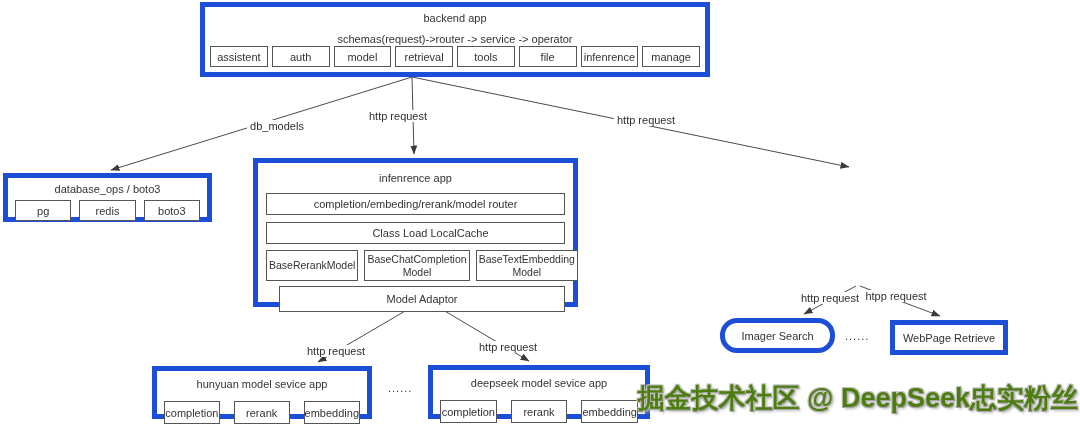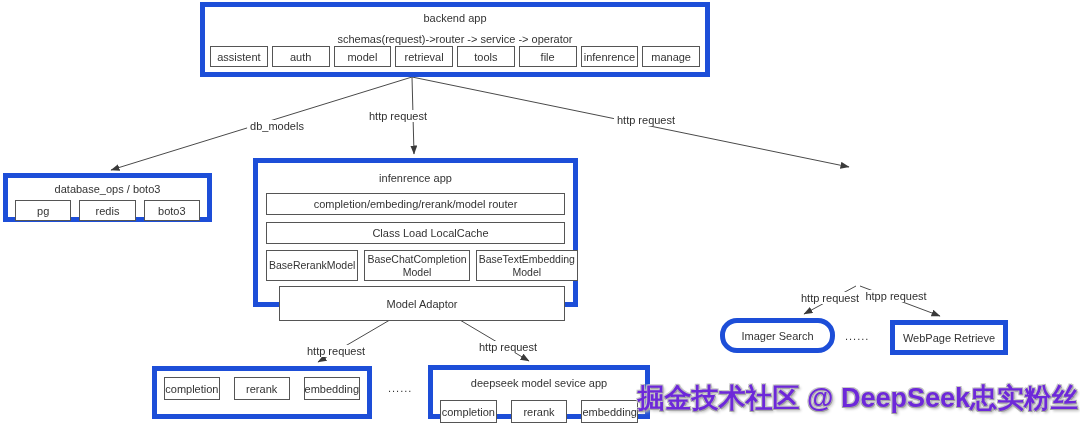--- a/index.html
+++ b/index.html
@@ -31,21 +31,21 @@
 
   
   .inference{left:253px;top:158px;width:325px;height:149px;}
   .inference .title{height:30px;}
   .inference .wide{height:22px;margin:0 8px;}
   .inference .wide + .wide{margin-top:7px;padding-left:30px;}
   .inference .models{display:flex;gap:6px;margin:6px 8px 0 8px;}
   .inference .models .cell{height:31px;font-size:10.5px;white-space:normal;line-height:1.2;padding:0 2px;}
   .inference .m-wide{flex:1.13;}
   .inference .m-mid{flex:1;}
-  .inference .adaptor{height:35px;margin:5px 8px 0 21px;}
+  .inference .adaptor{height:26px;margin:5px 8px 0 21px;}
 
   
   .plugin{left:694px;top:170px;width:326px;height:115px;}
   .plugin .title{height:30px;}
   .plugin .wide{height:22px;margin:0 9px;}
   .plugin .wide + .wide{margin-top:6px;}
 
   
   .service .title{height:22px;margin-top:2px;}
   .service .mods{display:flex;gap:14px;padding:4px 7px;margin-top:2px;}
@@ -54,21 +54,21 @@
   .deepseek{left:428px;top:365px;width:222px;height:54px;}
 
   
   .leaf{display:flex;align-items:center;justify-content:center;font-size:11px;}
   .imager{left:720px;top:318px;width:115px;height:35px;border-radius:17px;}
   .webpage{left:890px;top:320px;width:118px;height:35px;}
 
   
   .watermark{
     position:absolute;right:2px;bottom:8px;z-index:5;
-    font-size:27px;font-weight:bold;white-space:nowrap;color:#6d28d9;
+    font-size:27px;font-weight:bold;white-space:nowrap;color:#4d7c0f;
     text-shadow:-1px -1px 0 #c9c9c9, 1px -1px 0 #bdbdbd, -1px 1px 0 #a8a8a8,
                  1px 1px 0 #9e9e9e, 2px 2px 3px #b5b5b5;
   }
 </style>
 </head>
 <body>
 
 <div class="stage">
 
   <svg class="wires" width="1080" height="424" viewBox="0 0 1080 424">
@@ -127,20 +127,21 @@
     <div class="models">
       <div class="cell m-mid">BaseRerankModel</div>
       <div class="cell m-wide">BaseChatCompletion Model</div>
       <div class="cell m-wide">BaseTextEmbedding Model</div>
     </div>
     <div class="cell adaptor">Model Adaptor</div>
   </div>
 
 
   <div class="box service hunyuan">
+    <div class="title">hunyuan model sevice app</div>
     <div class="mods">
       <div class="cell">completion</div>
       <div class="cell">rerank</div>
       <div class="cell">embedding</div>
     </div>
   </div>
 
   <div class="dots" style="left:388px;top:382px;">......</div>
 
   <div class="box service deepseek">

